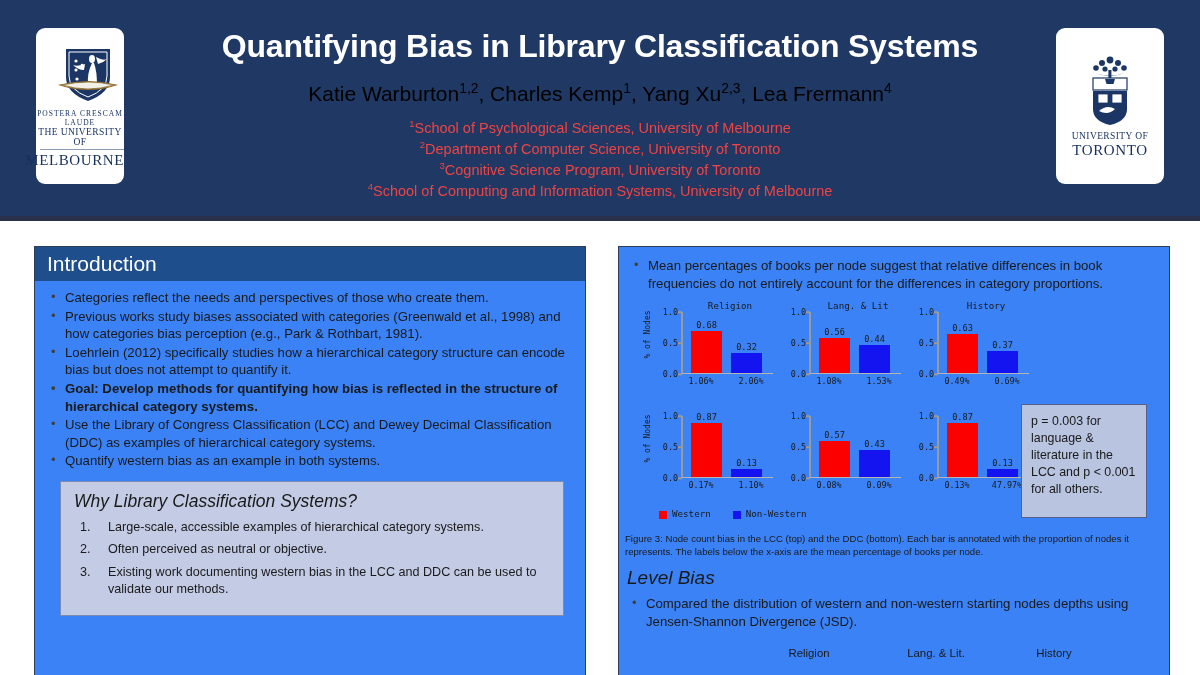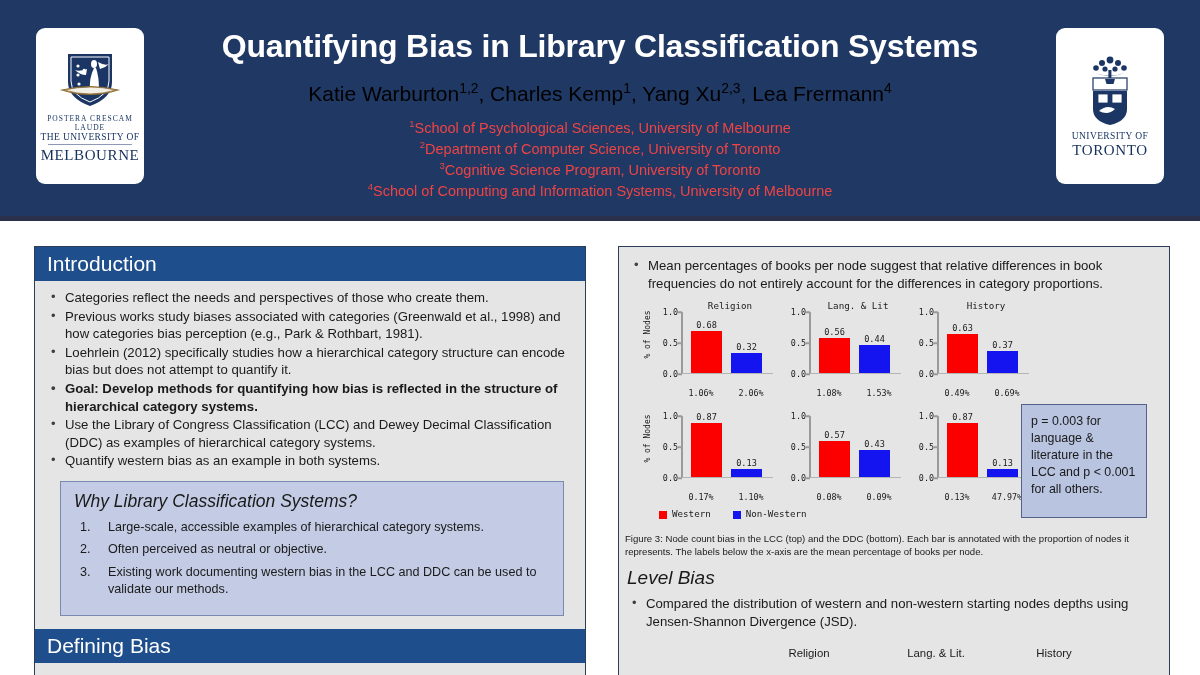--- a/index.html
+++ b/index.html
@@ -17,21 +17,21 @@
     background: #1f3864;
   }
   .banner-rule {
     position: absolute; left: 0; top: 216px; width: 1200px; height: 5px;
     background: #2a2f4a;
   }
   .logo-box {
     position: absolute; background: #ffffff; border-radius: 9px;
     display: flex; flex-direction: column; align-items: center; justify-content: center;
   }
-  #logo-melbourne { left: 36px; top: 28px; width: 108px; height: 156px; }
+  #logo-melbourne { left: 36px; top: 28px; width: 88px; height: 156px; align-items: flex-end; }
   #logo-toronto  { left: 1056px; top: 28px; width: 108px; height: 156px; }
   .crest-wrap { display:block; }
   .logo-text-1 {
     font-family: "Liberation Serif", serif; color: #1b3664;
     letter-spacing: .4px; font-size: 9.5px; text-align:center;
   }
   .logo-text-2 {
     font-family: "Liberation Serif", serif; color: #16305c;
     font-size: 15px; letter-spacing: .6px; text-align:center; margin-top:1px;
   }
@@ -51,21 +51,21 @@
     text-align: center; color: #000000; font-size: 21px;
   }
   .poster-affils {
     position: absolute; left: 120px; top: 118px; width: 960px;
     text-align: center; color: #ef4444; font-size: 14.5px; line-height: 21px;
   }
   sup { font-size: .66em; vertical-align: super; line-height: 0; }
 
   
   .panel {
-    position: absolute; background: #e5e5e5;
+    position: absolute; background: #3b82f6;
     border: 1.5px solid #2d3c57;
   }
   #panel-left  { left: 34px;  top: 246px; width: 552px; height: 429px; border-bottom: none; }
   #panel-right { left: 618px; top: 246px; width: 552px; height: 429px; border-bottom: none; }
 
   .section-head {
     background: #1f4e8c; color: #ffffff;
     font-size: 21px; padding: 4px 0 5px 12px;
     height: 34px; line-height: 26px;
   }
@@ -150,21 +150,21 @@
     position: absolute; bottom: 1.5px; width: 31px;
   }
   .bar.western { background: #fc0000; left: 10px; }
   .bar.nonwestern { background: #1414f0; left: 50px; }
   .bar-value {
     position: absolute; bottom: 100%; left: 50%; transform: translateX(-50%);
     margin-bottom: 1px; font-family: "DejaVu Sans Mono", monospace;
     font-size: 8.6px; color: #1a1a1a; white-space: nowrap;
   }
   .xtick {
-    position: absolute; top: 100%; margin-top: 14px;
+    position: absolute; top: 100%; margin-top: 2px;
     font-family: "DejaVu Sans Mono", monospace; font-size: 8.4px;
     color: #1a1a1a; white-space: nowrap; text-align: center; width: 42px;
   }
   .xtick.l { left: -1px; }
   .xtick.r { left: 49px; }
 
   .chart-legend {
     position: absolute; left: 8px; top: 208px; display: flex; gap: 22px;
     align-items: center;
   }
@@ -287,21 +287,20 @@
       <div class="callout">
         <div class="callout-title">Why Library Classification Systems?</div>
         <ol class="numlist">
           <li>Large-scale, accessible examples of hierarchical category systems.</li>
           <li>Often perceived as neutral or objective.</li>
           <li>Existing work documenting western bias in the LCC and DDC can be used  to validate our methods.</li>
         </ol>
       </div>
     </div>
 
-    <div class="section-head head-defining">Defining Bias</div>
   </div>
 
   <div class="panel" id="panel-right">
     <div class="right-body">
       <ul class="bullets">
         <li>Mean percentages of books per node suggest that relative differences in book frequencies do not entirely account for the differences in category proportions.</li>
       </ul>
 
       <div class="figure-area">
 

